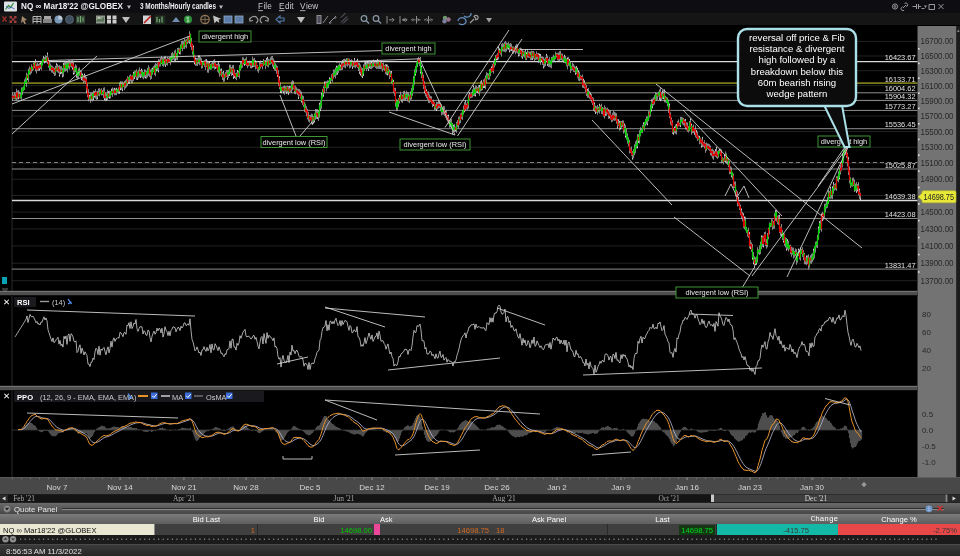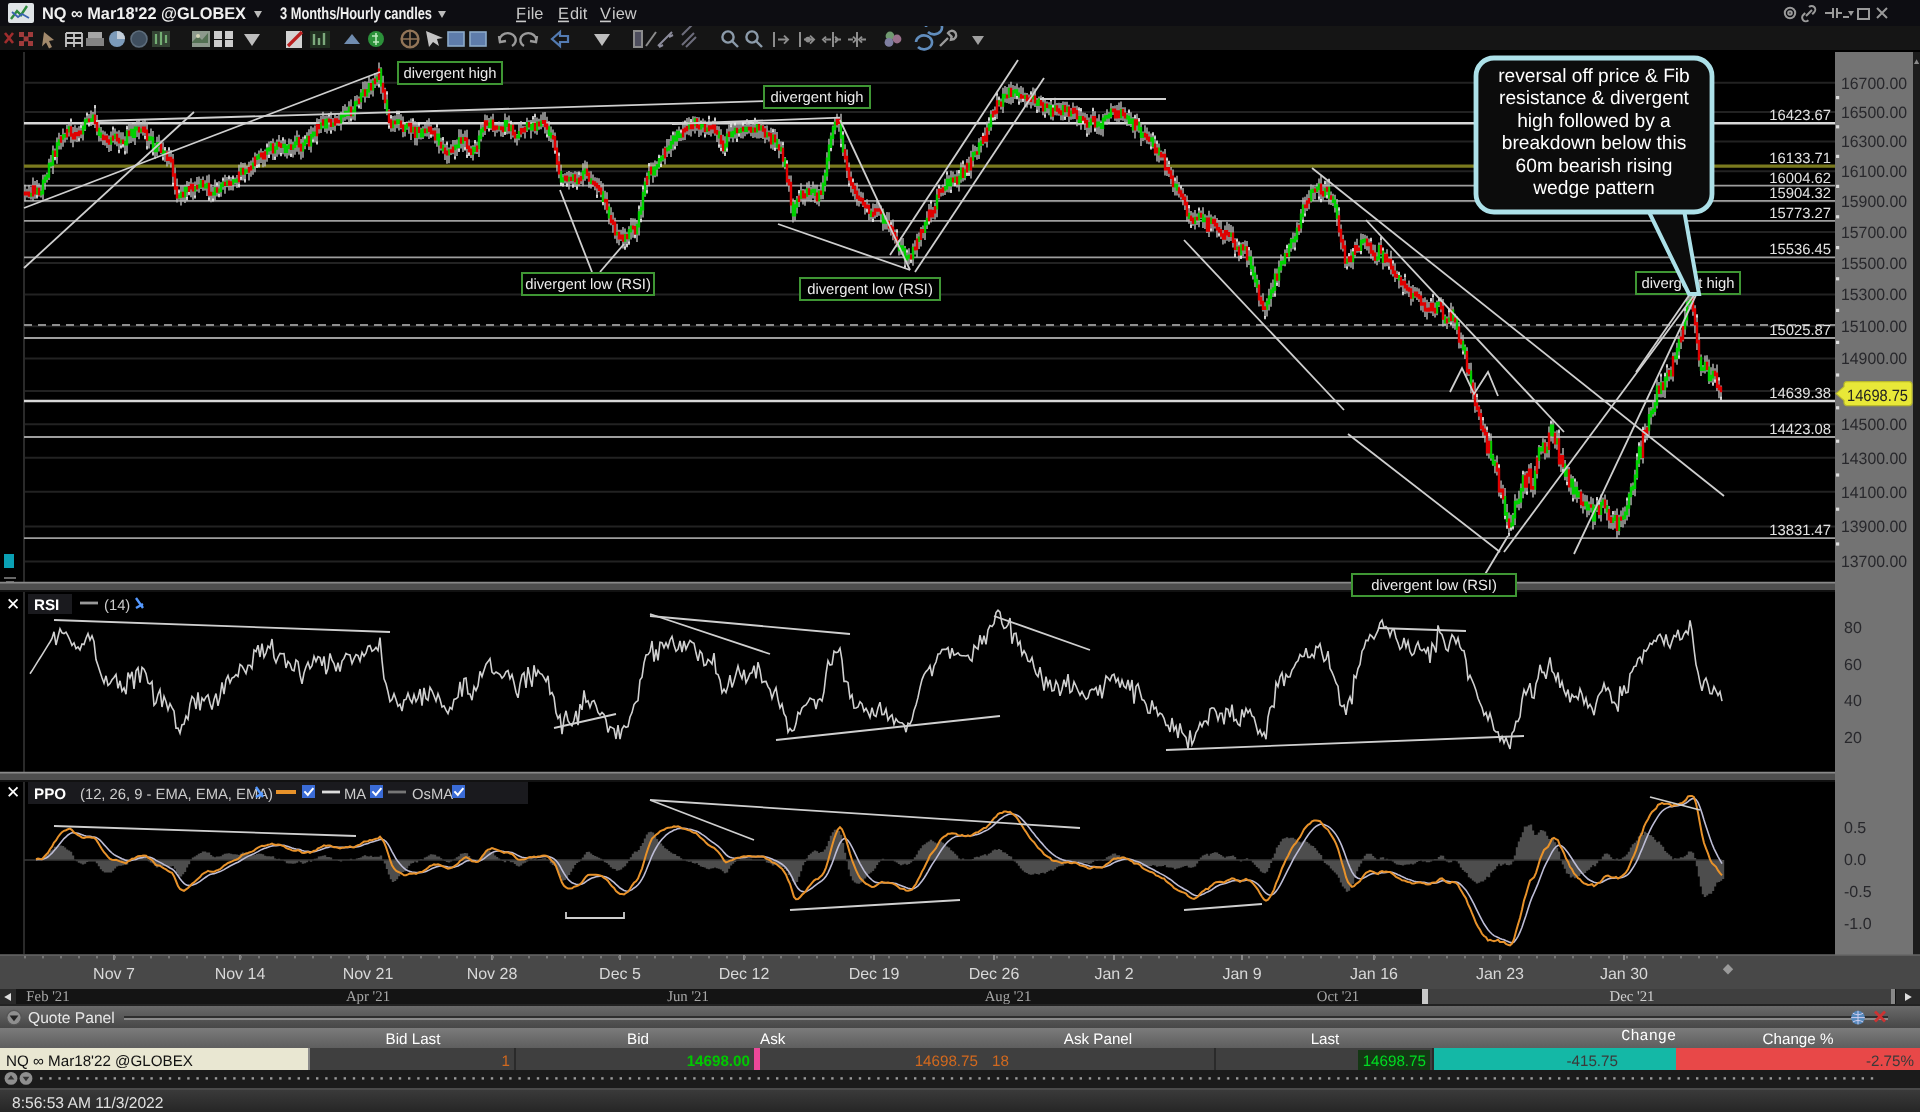--- a/index.html
+++ b/index.html
@@ -488,21 +488,21 @@
   <div class="abs" style="left:717px;top:1.5px;width:121px;text-align:right;font-family:Liberation Mono, monospace;">Change</div>
   <div class="abs" style="left:838px;top:1.5px;width:122px;text-align:center;">Change %</div>
 </div>
 <div class="abs" style="left:0;top:524px;width:960px;height:11px;background:#3f3f3f;font-size:7.6px;">
   <div class="abs" style="left:0;top:0;width:155px;height:11px;background:#e9e7d2;color:#111;border-right:1px solid #8a8a8a;">
         <span style="position:absolute;left:3px;top:1.5px;">NQ ∞ Mar18'22 @GLOBEX</span>
       </div>
   <div class="abs" style="left:156px;top:0;width:102px;height:11px;border-right:1px solid #2a2a2a;color:#d2691e;text-align:right;">
         <span style="position:absolute;right:2px;top:1.5px;">1</span>
       </div>
-  <div class="abs" style="left:258px;top:0;width:122px;height:11px;border-right:3px solid #ec4899;color:#00c800;font-weight:bold;">
+  <div class="abs" style="left:258px;top:0;width:122px;height:11px;border-right:6px solid #ec4899;color:#00c800;">
         <span style="position:absolute;right:2px;top:1.5px;">14698.00</span>
       </div>
   <div class="abs" style="left:380px;top:0;width:110px;height:11px;color:#d2691e;">
         <span style="position:absolute;right:1px;top:1.5px;">14698.75</span>
       </div>
   <div class="abs" style="left:490px;top:0;width:118px;height:11px;border-right:1px solid #2a2a2a;color:#d2691e;">
         <span style="position:absolute;left:6px;top:1.5px;">18</span>
       </div>
   <div class="abs" style="left:608px;top:0;width:109px;height:11px;border-right:1px solid #2a2a2a;">
         <span style="position:absolute;right:1px;top:0.5px;background:#143714;color:#00dd22;padding:1px 2px;">14698.75</span>

